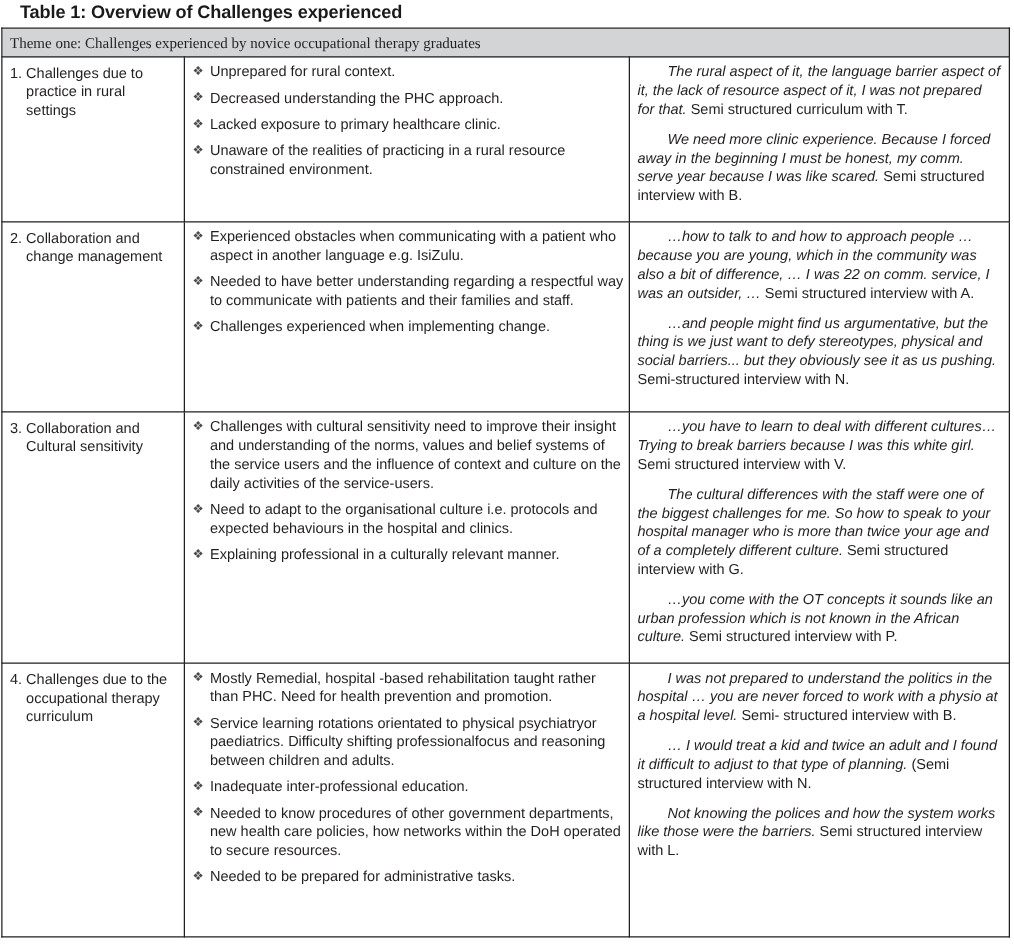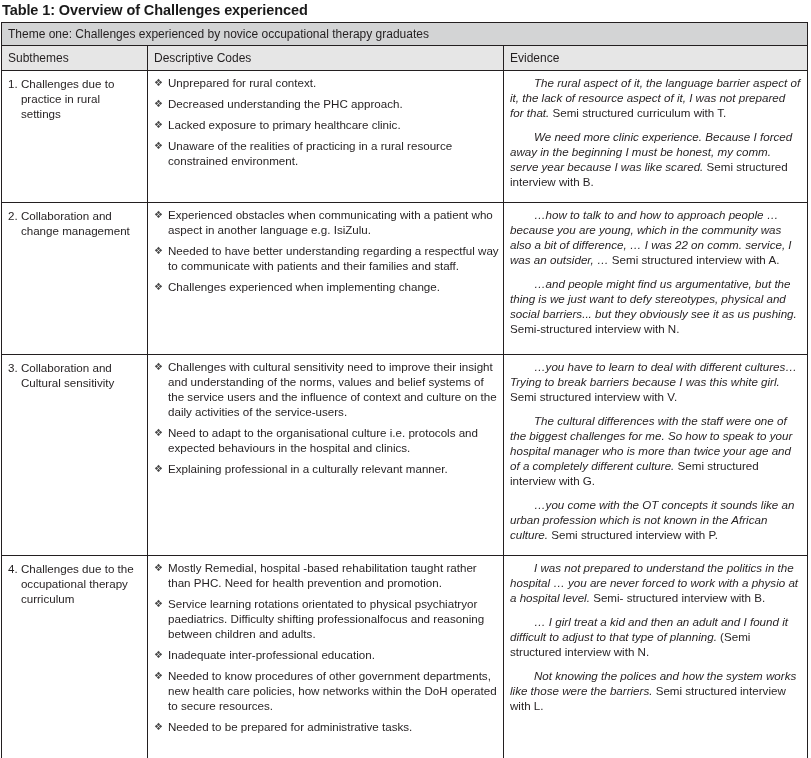--- a/index.html
+++ b/index.html
@@ -3,21 +3,21 @@
 <meta charset="utf-8">
 <style>
   html, body { margin: 0; padding: 0; background: #ffffff; }
   body {
     width: 811px; height: 758px; overflow: hidden;
     font-family: "Liberation Sans", "DejaVu Sans", sans-serif;
     color: #231f20;
     position: relative;
   }
   .caption {
-    position: absolute; left: 2px; top: 2px;
+    position: absolute; left: 16px; top: 2px;
     font-size: 14.5px; font-weight: bold; letter-spacing: -0.1px;
     color: #1a1a1a;
   }
   table.main {
     position: absolute; left: 1px; top: 22px;
     width: 806px;
     border-collapse: collapse;
     table-layout: fixed;
     font-size: 11.6px;
     line-height: 15px;
@@ -27,20 +27,21 @@
     vertical-align: top;
     text-align: left;
     font-weight: normal;
   }
   .theme-row th {
     background: #d3d4d5;
     font-weight: bold;
     font-size: 12px;
     padding: 4px 6px 3px 6px;
     height: 14px;
+    font-family: Liberation Serif, serif;
   }
   .head-row th {
     background: #e6e6e6;
     font-weight: bold;
     font-size: 12px;
     padding: 5px 6px 4px 6px;
     height: 14px;
   }
   col.c1 { width: 146px; }
   col.c2 { width: 356px; }
@@ -80,25 +81,20 @@
 
 <table class="main">
   <colgroup>
       <col class="c1">
       <col class="c2">
       <col class="c3">
     </colgroup>
   <thead>
     <tr class="theme-row">
       <th colspan="3">Theme one: Challenges experienced by novice occupational therapy graduates</th>
-    </tr>
-    <tr class="head-row">
-      <th>Subthemes</th>
-      <th>Descriptive Codes</th>
-      <th>Evidence</th>
     </tr>
   </thead>
   <tbody>
 
     <tr class="r1">
       <td class="sub">
         <div class="sub-inner">
           <span class="sub-num">1. </span>
           <span class="sub-label">Challenges due to practice in rural settings</span>
         </div>
@@ -169,18 +165,18 @@
         <ul class="code-list">
           <li><span class="bullet">❖</span><span>Mostly Remedial, hospital -based rehabilitation taught rather than PHC. Need for health prevention and promotion.</span></li>
           <li><span class="bullet">❖</span><span>Service learning rotations orientated to physical psychiatryor paediatrics. Difficulty shifting professionalfocus and reasoning between children and adults.</span></li>
           <li><span class="bullet">❖</span><span>Inadequate  inter-professional education.</span></li>
           <li><span class="bullet">❖</span><span>Needed to know procedures of other government departments, new health care policies, how networks within the DoH operated to secure resources.</span></li>
           <li><span class="bullet">❖</span><span>Needed to be prepared for administrative tasks.</span></li>
         </ul>
       </td>
       <td class="evidence">
         <div class="ev-item"><span class="ev-quote">I was not prepared to understand the politics in the hospital … you are never forced to work with a physio at a hospital level.</span><span class="ev-src">  Semi- structured interview with B.</span></div>
-        <div class="ev-item"><span class="ev-quote">… I girl treat a kid and then an adult and I found it difficult to adjust to that type of planning.</span><span class="ev-src"> (Semi structured interview with N.</span></div>
+        <div class="ev-item"><span class="ev-quote">… I would treat a kid and twice an adult and I found it difficult to adjust to that type of planning.</span><span class="ev-src"> (Semi structured interview with N.</span></div>
         <div class="ev-item"><span class="ev-quote">Not knowing  the polices and how the system works like those were the barriers.</span><span class="ev-src"> Semi structured interview with L.</span></div>
       </td>
     </tr>
   </tbody>
 </table>
 
 </body></html>

